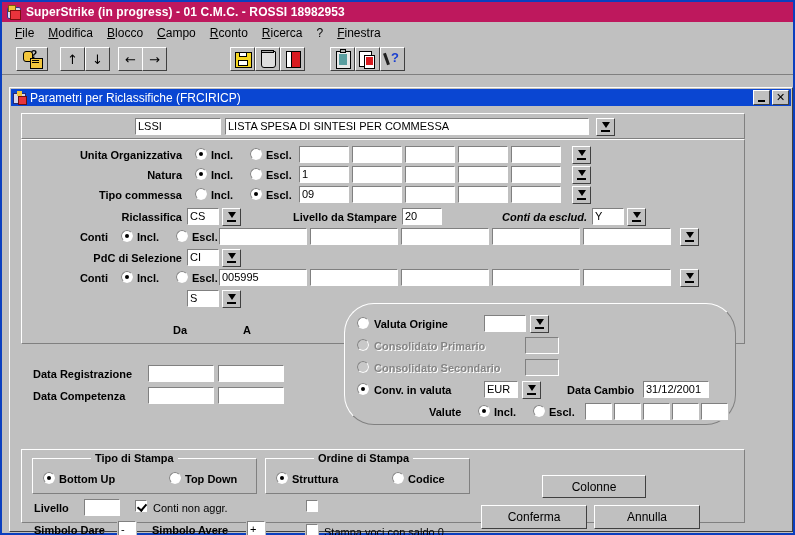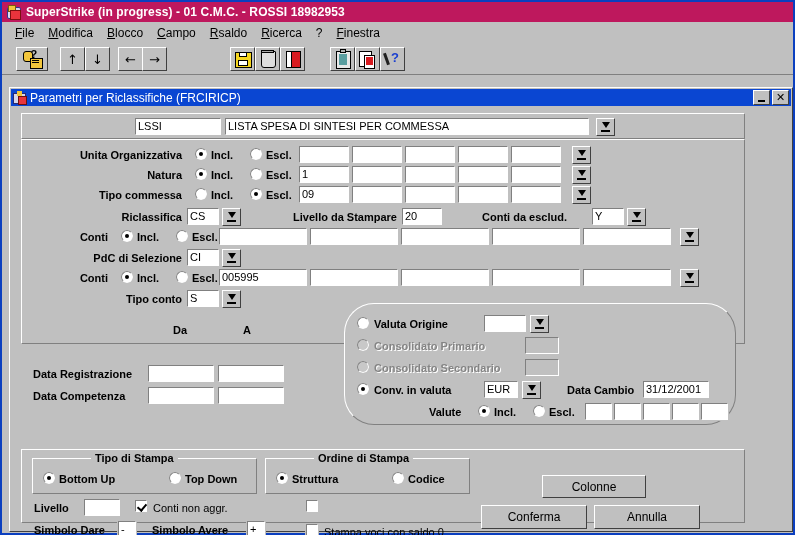--- a/index.html
+++ b/index.html
@@ -213,21 +213,21 @@
         <div class="g2"></div>
     </div>
     <div class="tb-text">SuperStrike (in progress) - 01 C.M.C. - ROSSI 18982953</div>
   </div>
 
   <div class="menubar">
     <div class="menu-item"><u>F</u><span>ile</span></div>
     <div class="menu-item"><u>M</u><span>odifica</span></div>
     <div class="menu-item"><u>B</u><span>locco</span></div>
     <div class="menu-item"><u>C</u><span>ampo</span></div>
-    <div class="menu-item"><u>R</u><span>saldo</span></div>
+    <div class="menu-item"><u>R</u><span>conto</span></div>
     <div class="menu-item"><u>R</u><span>icerca</span></div>
     <div class="menu-item">?</div>
     <div class="menu-item"><u>F</u><span>inestra</span></div>
   </div>
 
   <div class="toolbar">
     <div class="tbtn" style="left:14px;width:32px;">
       <div class="inner">
         <div style="position:absolute;left:0px;top:1px;width:8px;height:9px;background:#f2c63c;border:1px solid #000;border-radius:3px;"></div>
         <div style="position:absolute;left:8px;top:-2px;font-size:11px;font-weight:bold;color:#000;">?</div>
@@ -362,21 +362,21 @@
           </div>
 
         <div class="lbl" style="left:16px;top:71px;width:144px;text-align:right;">Riclassifica</div>
         <div class="fld" style="left:165px;top:68px;width:32px;height:17px;">CS</div>
         <div class="lov" style="left:200px;top:68px;">
             <div class="dn"></div>
             <div class="bar"></div>
           </div>
         <div class="lbl" style="left:245px;top:71px;width:130px;text-align:right;">Livello da Stampare</div>
         <div class="fld" style="left:380px;top:68px;width:40px;height:17px;">20</div>
-        <div class="lbl" style="left:460px;top:71px;width:105px;">Conti da esclud.</div>
+        <div class="lbl" style="left:460px;top:71px;width:105px;text-align:right;font-style:italic;">Conti da esclud.</div>
         <div class="fld" style="left:570px;top:68px;width:32px;height:17px;">Y</div>
         <div class="lov" style="left:605px;top:68px;">
             <div class="dn"></div>
             <div class="bar"></div>
           </div>
 
         <div class="lbl" style="left:16px;top:91px;width:70px;text-align:right;">Conti</div>
         <div class="radio on" style="left:99px;top:90px;"></div>
         <div class="radio-lbl" style="left:115px;top:91px;">Incl.</div>
         <div class="radio" style="left:154px;top:90px;"></div>
@@ -406,21 +406,20 @@
         <div class="fld" style="left:197px;top:129px;width:88px;height:17px;">005995</div>
         <div class="fld" style="left:288px;top:129px;width:88px;height:17px;"></div>
         <div class="fld" style="left:379px;top:129px;width:88px;height:17px;"></div>
         <div class="fld" style="left:470px;top:129px;width:88px;height:17px;"></div>
         <div class="fld" style="left:561px;top:129px;width:88px;height:17px;"></div>
         <div class="lov" style="left:658px;top:129px;">
             <div class="dn"></div>
             <div class="bar"></div>
           </div>
 
-        <div class="lbl" style="left:16px;top:153px;width:144px;text-align:right;">Tipo conto</div>
         <div class="fld" style="left:165px;top:150px;width:32px;height:17px;">S</div>
         <div class="lov" style="left:200px;top:150px;">
             <div class="dn"></div>
             <div class="bar"></div>
           </div>
 
         <div class="lbl" style="left:128px;top:184px;width:60px;text-align:center;">Da</div>
         <div class="lbl" style="left:195px;top:184px;width:60px;text-align:center;">A</div>
 
         <div class="panel" style="left:322px;top:163px;width:392px;height:122px;border-radius:30px;">

